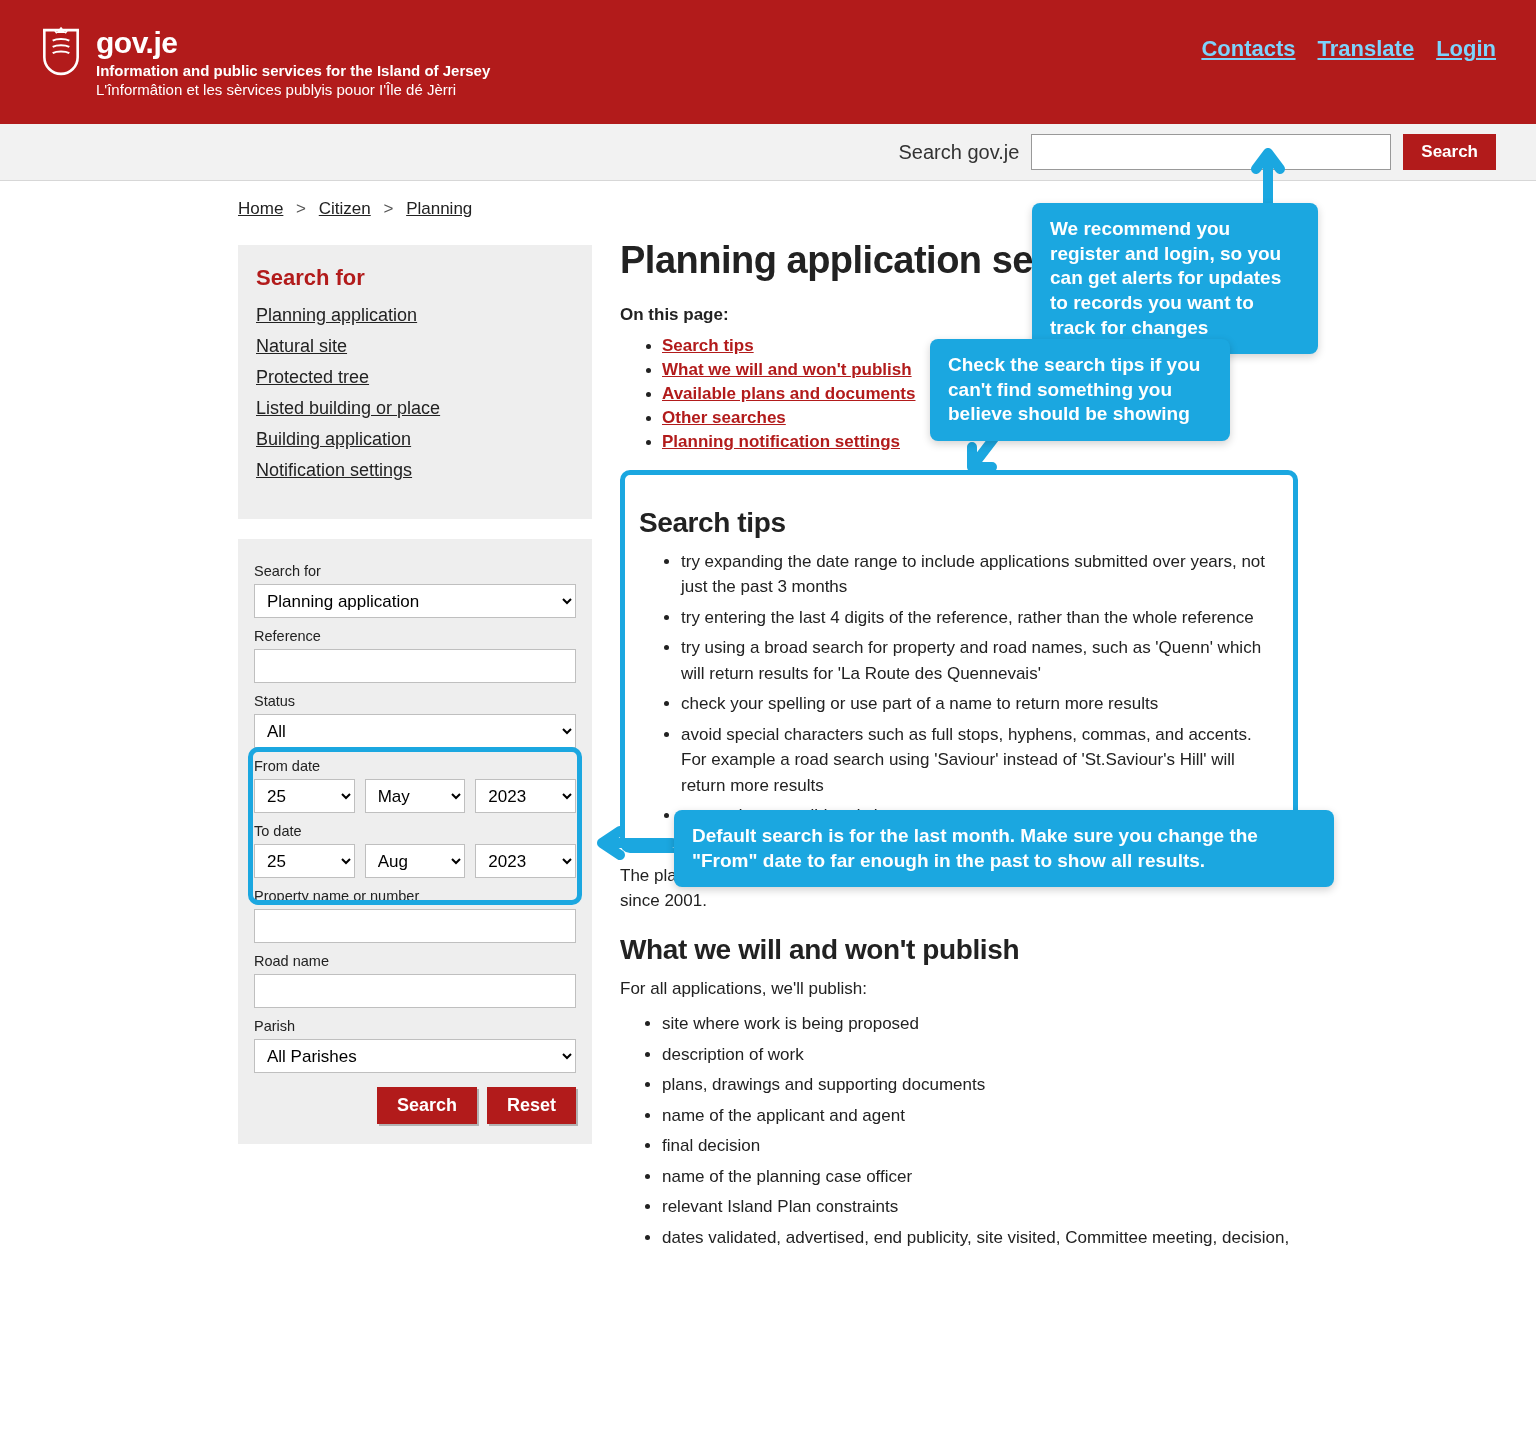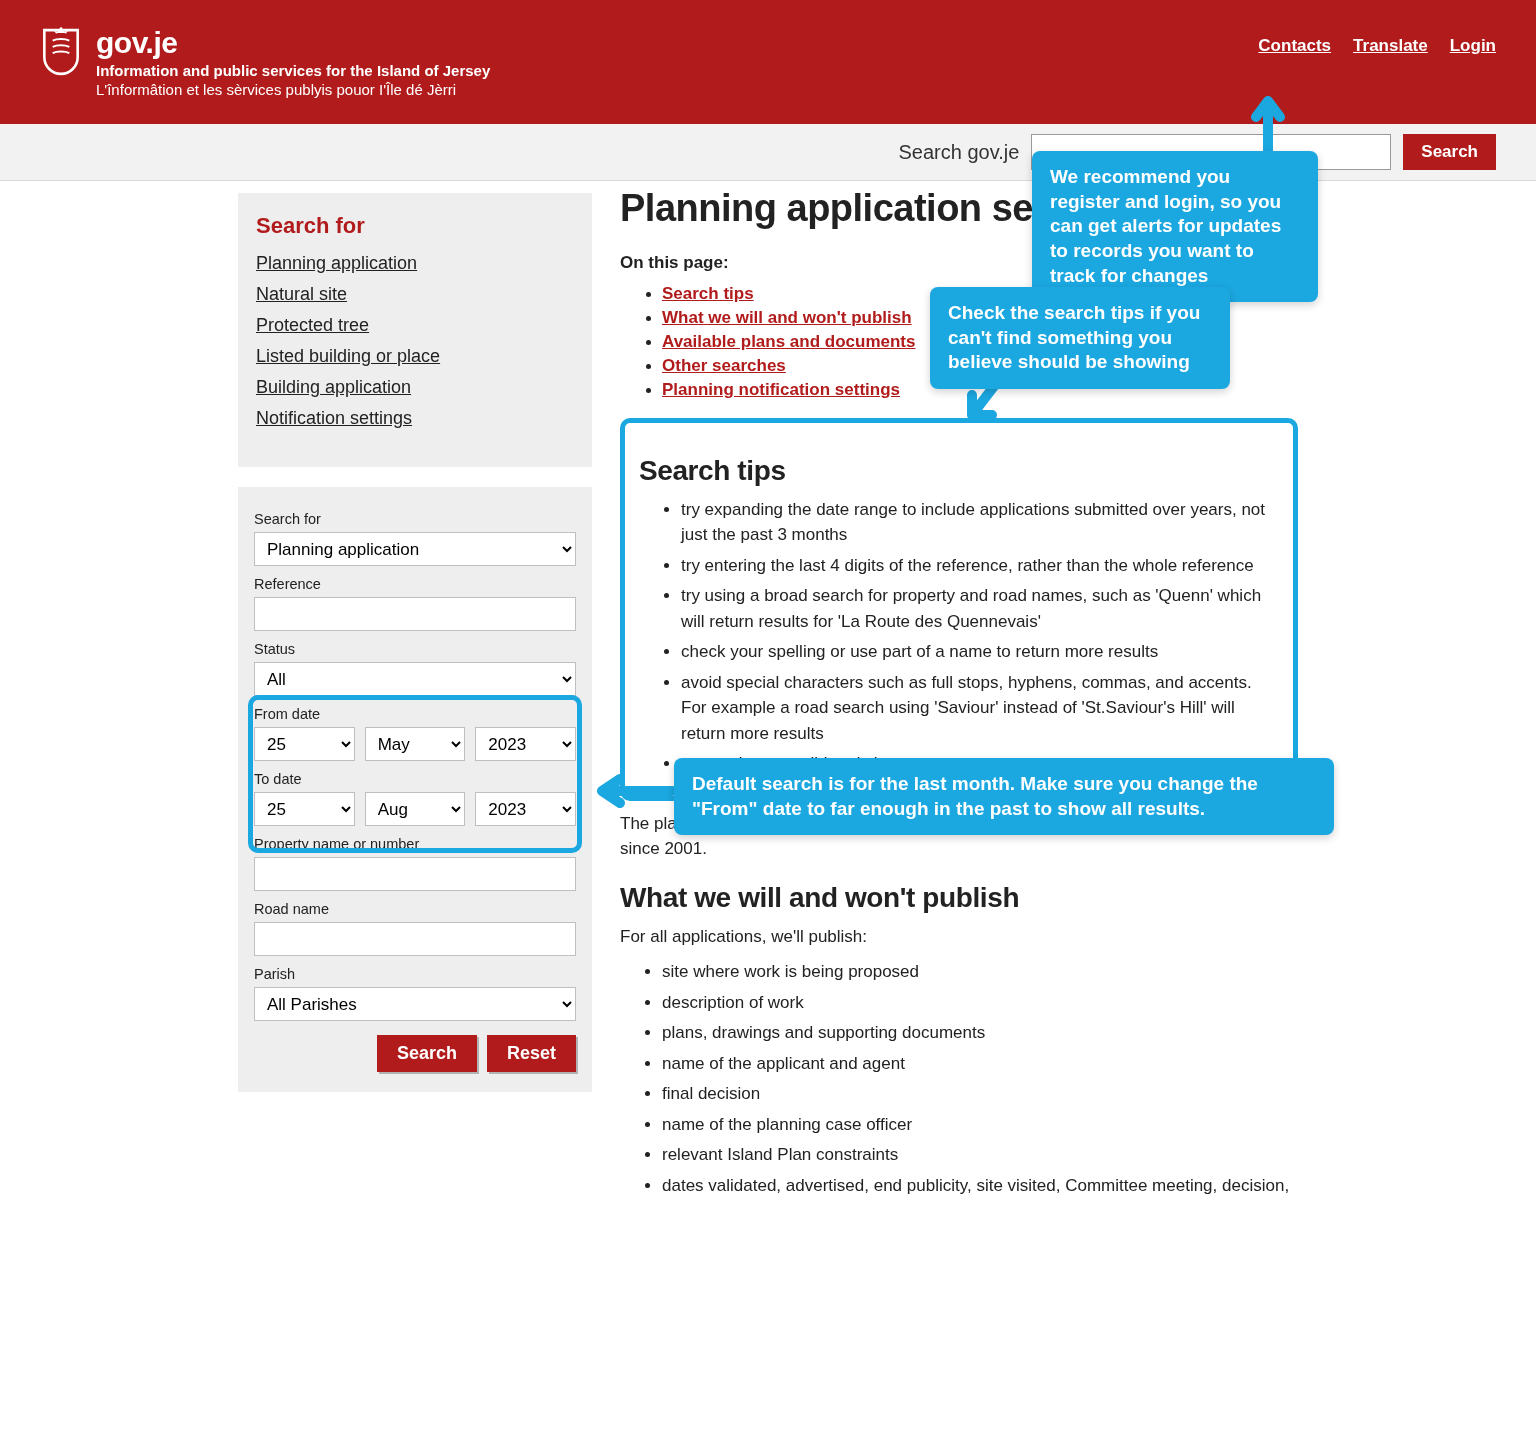--- a/index.html
+++ b/index.html
@@ -5,21 +5,21 @@
   * { box-sizing: border-box; margin: 0; padding: 0; }
   body { font-family: -apple-system, BlinkMacSystemFont, "Segoe UI", Arial, sans-serif; font-size: 16px; color: #222; background: #fff; }
   
   .topbar { background: #b21b1b; color: #fff; padding: 26px 40px; display: flex; align-items: flex-start; justify-content: space-between; }
   .brand { display: flex; align-items: flex-start; gap: 14px; }
   .crest { width: 42px; height: 50px; }
   .brand-text .site { font-size: 30px; font-weight: 700; letter-spacing: -0.5px; }
   .brand-text .line1 { font-size: 15px; font-weight: 600; margin-top: 2px; }
   .brand-text .line2 { font-size: 15px; font-weight: 400; margin-top: 2px; }
   .top-links { display: flex; gap: 22px; padding-top: 10px; }
-  .top-links a { color: #ffffff; font-weight: 700; text-decoration: underline; font-size: 17px; }
+  .top-links a { color: #7dd3fc; font-weight: 700; text-decoration: underline; font-size: 22px; }
 
   .searchbar-row { background: #f2f2f2; border-bottom: 1px solid #d7d7d7; padding: 10px 40px; display: flex; justify-content: flex-end; align-items: center; gap: 12px; }
   .searchbar-row .sg-label { font-size: 20px; color: #333; }
   .searchbar-row input { width: 360px; height: 36px; border: 1px solid #999; padding: 0 8px; font-size: 16px; }
   .searchbar-row button { height: 36px; background: #b21b1b; color: #fff; border: none; font-weight: 700; font-size: 17px; padding: 0 18px; cursor: pointer; }
 
   .container { max-width: 1140px; margin: 0 auto; padding: 0 40px 40px; }
   .breadcrumb { padding: 18px 0 14px; font-size: 17px; }
   .breadcrumb a { color: #222; text-decoration: underline; }
   .breadcrumb .sep { padding: 0 8px; color: #555; }
@@ -81,20 +81,27 @@
   </div>
 </div>
 
 <div class="searchbar-row">
   <span class="sg-label">Search gov.je</span>
   <input type="text" style="">
   <button>Search</button>
 </div>
 
 <div class="container">
+  <div class="breadcrumb">
+    <a href="#">Home</a>
+    <span class="sep">&gt;</span>
+    <a href="#">Citizen</a>
+    <span class="sep">&gt;</span>
+    <a href="#">Planning</a>
+  </div>
 
   <div class="layout">
     <aside class="sidebar">
       <div class="panel">
         <h3>Search for</h3>
         <div class="side-links">
           <a href="#">Planning application</a>
           <a href="#">Natural site</a>
           <a href="#">Protected tree</a>
           <a href="#">Listed building or place</a>

